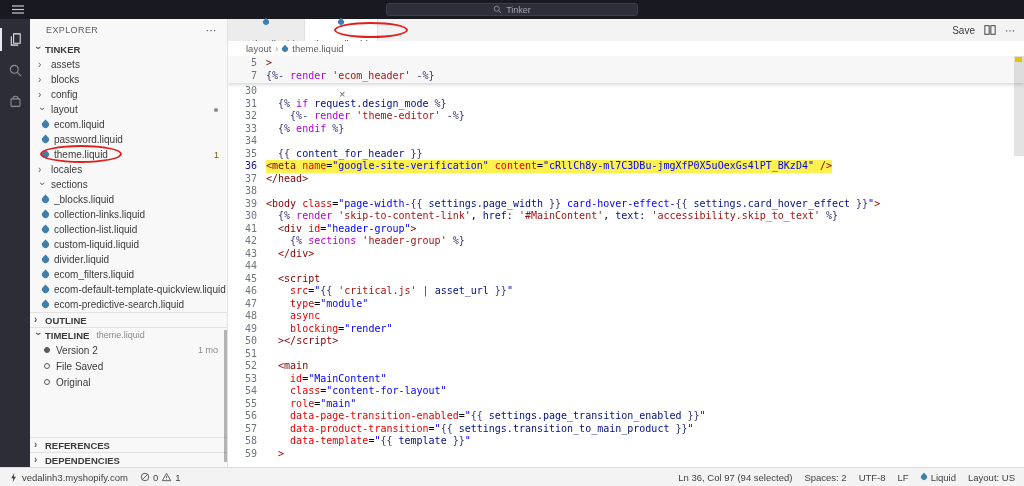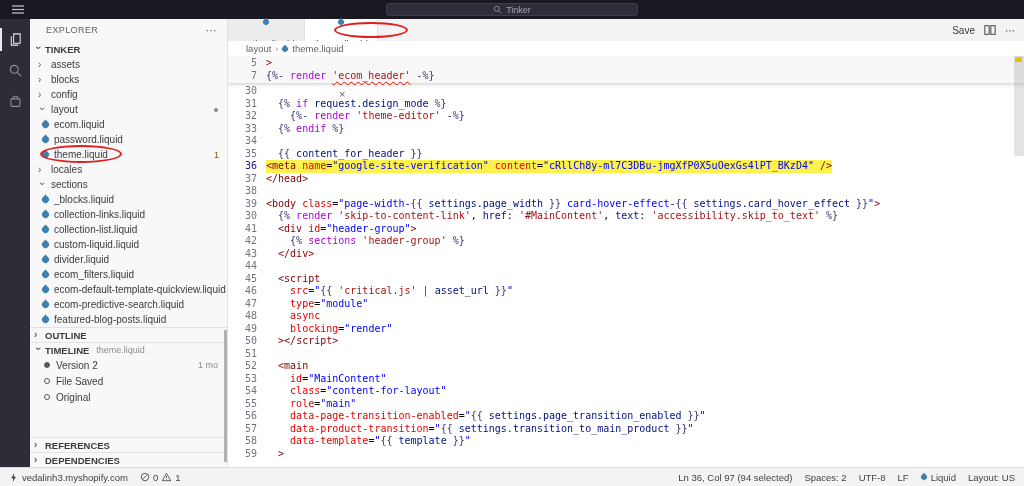--- a/index.html
+++ b/index.html
@@ -64,21 +64,21 @@
   .sticky { background:#f7f7f7; box-shadow:0 2px 3px rgba(0,0,0,.15); position:relative; z-index:2; padding:1px 0; }
   .code { padding-top:2px; }
   .cline { display:flex; height:12.5px; line-height:12.5px; }
   .gut { flex:none; width:38px; text-align:right; padding-right:9px; color:#6e7681; }
   .gut.cur { color:#171184; }
   .lc { white-space:pre; }
   .lc.hl { background:#fdf24d; }
   .c-t { color:#800000; } .c-a { color:#e50000; } .c-q { color:#0000ff; }
   .c-s { color:#a31515; } .c-k { color:#af00db; } .c-v { color:#001080; }
   .c-d { color:#383874; } .c-p { color:#000000; }
-  .sq { text-decoration:underline; text-decoration-style:wavy; text-decoration-color:#e51400; text-underline-offset:2px; }
+  .sq { text-decoration-style:wavy; text-decoration-color:#e51400; text-underline-offset:2px; }
 
   .ov-thumb { position:absolute; top:37px; right:0; width:10px; height:100px; background:rgba(100,100,100,.18); z-index:4; }
   .ov-mark { position:absolute; top:38px; right:2px; width:7px; height:5px; background:#e2c50a; z-index:5; }
 
   
   .statusbar { height:19px; flex:none; background:#f3f3f3; border-top:1px solid #dcdcdc; display:flex; align-items:center; font-size:9.5px; color:#424242; padding:8px 9px; gap:12px; }
   .sb-left, .problems, .sr-item { display:flex; align-items:center; gap:4px; }
   .problems { gap:3px; }
   .sb-right { margin-left:auto; display:flex; align-items:flex-end; gap:12px; }
 
@@ -208,24 +208,20 @@
             <span class="tlabel">ecom_filters.liquid</span>
           </div>
           <div class="trow file">
             <span class="drop"></span>
             <span class="tlabel">ecom-default-template-quickview.liquid</span>
           </div>
           <div class="trow file">
             <span class="drop"></span>
             <span class="tlabel">ecom-predictive-search.liquid</span>
           </div>
-          <div class="trow file">
-            <span class="drop"></span>
-            <span class="tlabel">featured-blog-posts.liquid</span>
-          </div>
         </div>
 
       <div class="panel-head">
         <span class="chev">›</span>
         <span>OUTLINE</span>
       </div>
       <div class="panel-head">
         <span class="chev open">›</span>
         <span>TIMELINE</span>
         <span class="panel-desc">theme.liquid</span>

